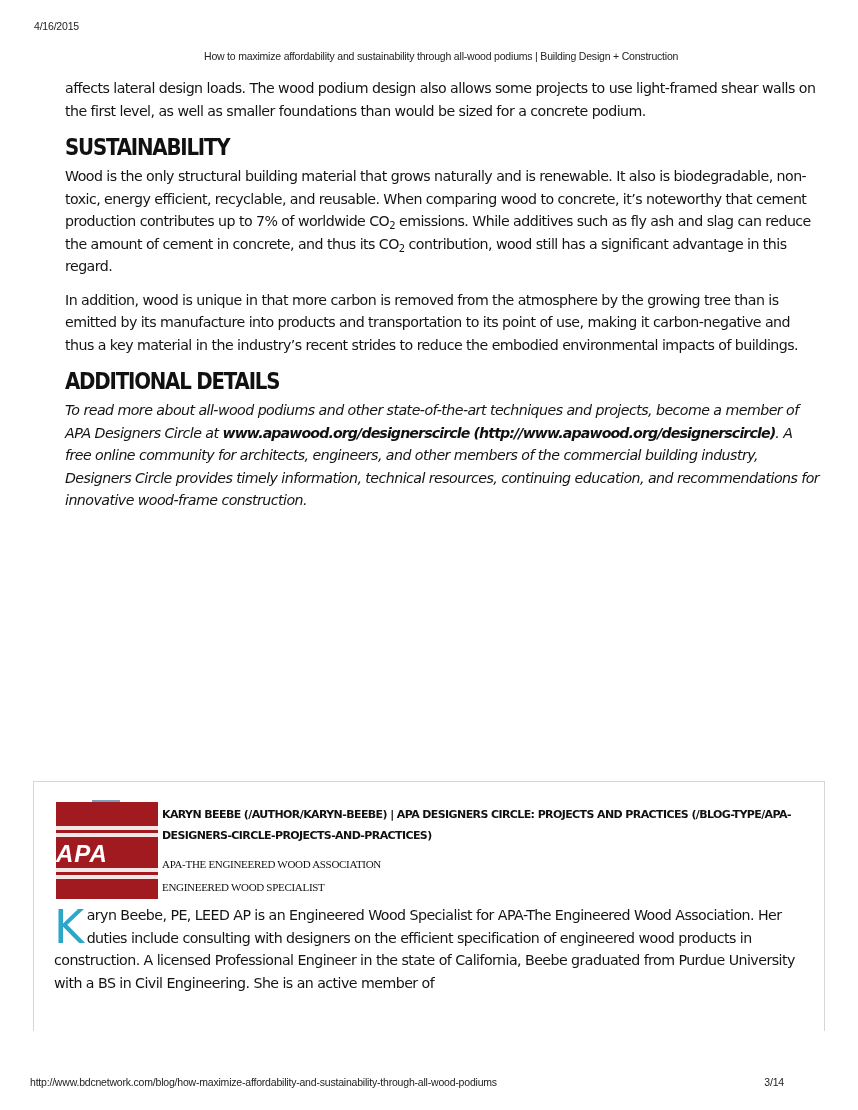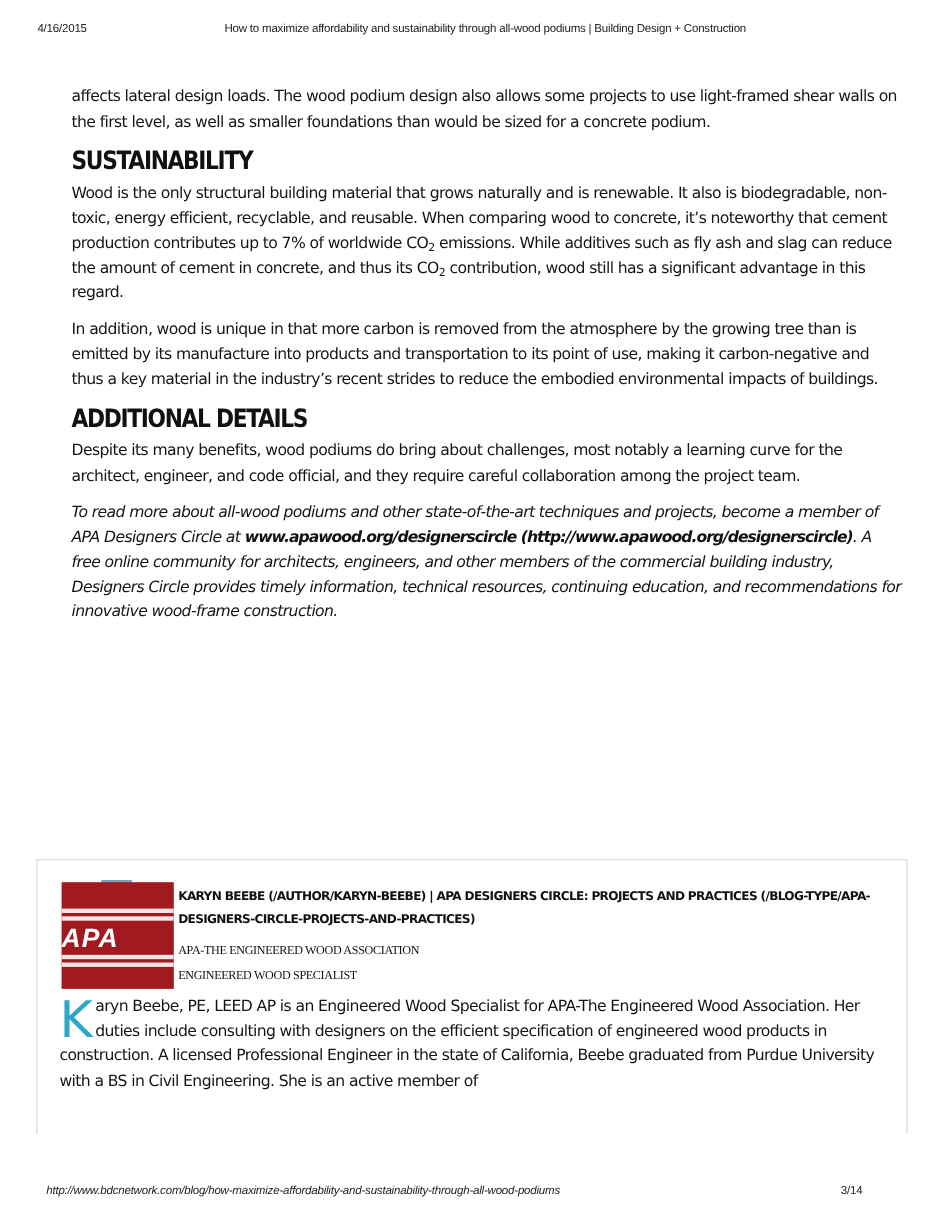--- a/index.html
+++ b/index.html
@@ -7,22 +7,22 @@
     body { position: relative; font-family: "Liberation Sans", sans-serif; color: #111111; }
 
     .print-header, .print-footer {
       position: absolute; left: 0; width: 818px;
       font-family: "Liberation Sans", sans-serif; font-size: 10.5px; color: #222;
       letter-spacing: -0.2px;
     }
     .print-header { top: 20px; height: 16px; }
     .print-footer { top: 1076px; height: 16px; }
     .ph-date { position: absolute; left: 34px; }
-    .ph-title { position: absolute; left: 204px; }
-    .pf-url { position: absolute; left: 42px; font-style: italic; }
+    .ph-title { position: absolute; left: 204px; margin-top: 30px; }
+    .pf-url { position: absolute; left: 30px; }
     .pf-page { position: absolute; right: 34px; }
 
     .content {
       position: absolute; left: 54px; top: 77px; width: 756px;
       font-family: "DejaVu Sans", sans-serif; font-size: 14.2px; line-height: 22.5px;
       letter-spacing: -0.55px; color: #141414; margin-left: 11px;
     }
     .content p { margin-bottom: 11px; }
     .content h2 {
       font-family: "DejaVu Sans", sans-serif; font-weight: bold; font-size: 23px;
@@ -82,21 +82,20 @@
 </div>
 
 <div class="content">
   <p>affects lateral design loads. The wood podium design also allows some projects to use light-framed shear walls on the first level, as well as smaller foundations than would be sized for a concrete podium.</p>
 
   <h2>SUSTAINABILITY</h2>
   <p><span>Wood is the only structural building material that grows naturally and is renewable. It also is biodegradable, non-toxic, energy efficient, recyclable, and reusable. When comparing wood to concrete, it’s noteworthy that cement production contributes up to 7% of worldwide CO</span><sub>2</sub><span> emissions. While additives such as fly ash and slag can reduce the amount of cement in concrete, and thus its CO</span><sub>2</sub><span> contribution, wood still has a significant advantage in this regard.</span></p>
   <p>In addition, wood is unique in that more carbon is removed from the atmosphere by the growing tree than is emitted by its manufacture into products and transportation to its point of use, making it carbon-negative and thus a key material in the industry’s recent strides to reduce the embodied environmental impacts of buildings.</p>
 
   <h2>ADDITIONAL DETAILS</h2>
-  <p>Despite its many benefits, wood podiums do bring about challenges, most notably a learning curve for the architect, engineer, and code official, and they require careful collaboration among the project team.</p>
   <p class="italic"><span>To read more about all-wood podiums and other state-of-the-art techniques and projects, become a member of APA Designers Circle at </span><a class="link-bold" href="#">www.apawood.org/designerscircle (http://www.apawood.org/designerscircle)</a><span>. A free online community for architects, engineers, and other members of the commercial building industry, Designers Circle provides timely information, technical resources, continuing education, and recommendations for innovative wood-frame construction.</span></p>
 </div>
 
 <div class="author-box">
   <div class="logo-ghost"></div>
   <div class="logo">
     <div class="stripe s1"></div>
     <div class="stripe s2"></div>
     <div class="logo-text">APA</div>
     <div class="stripe s3"></div>

